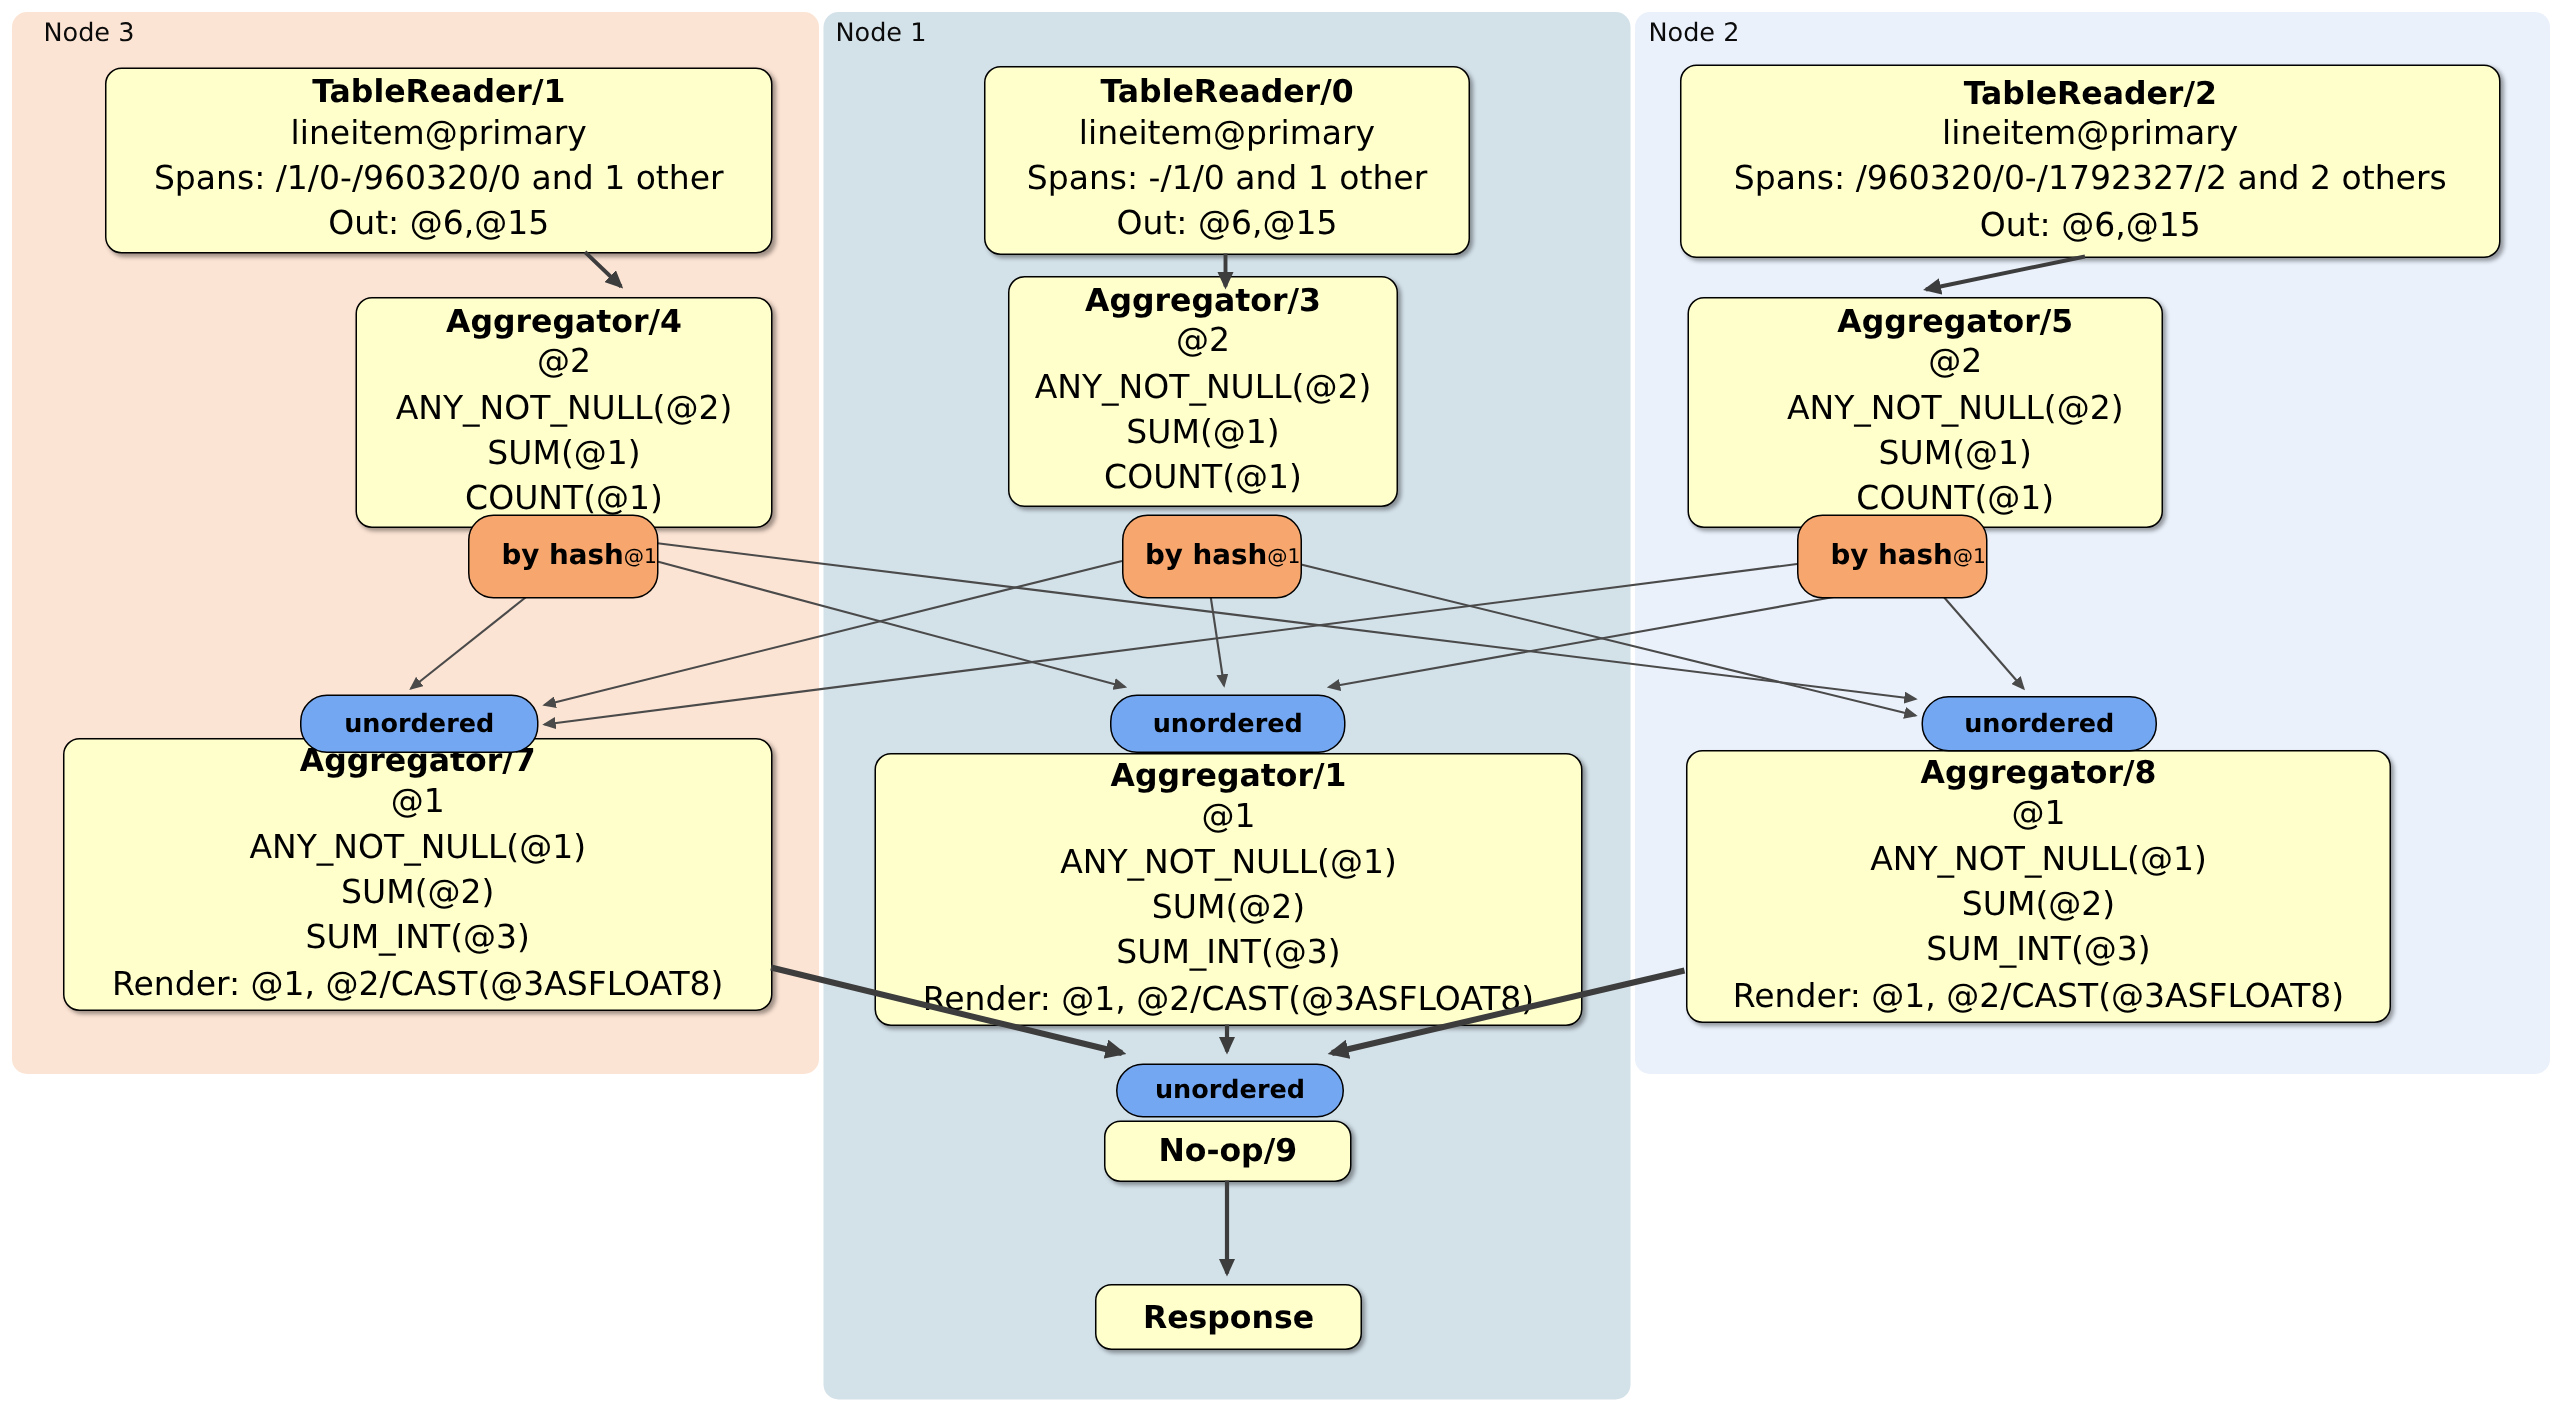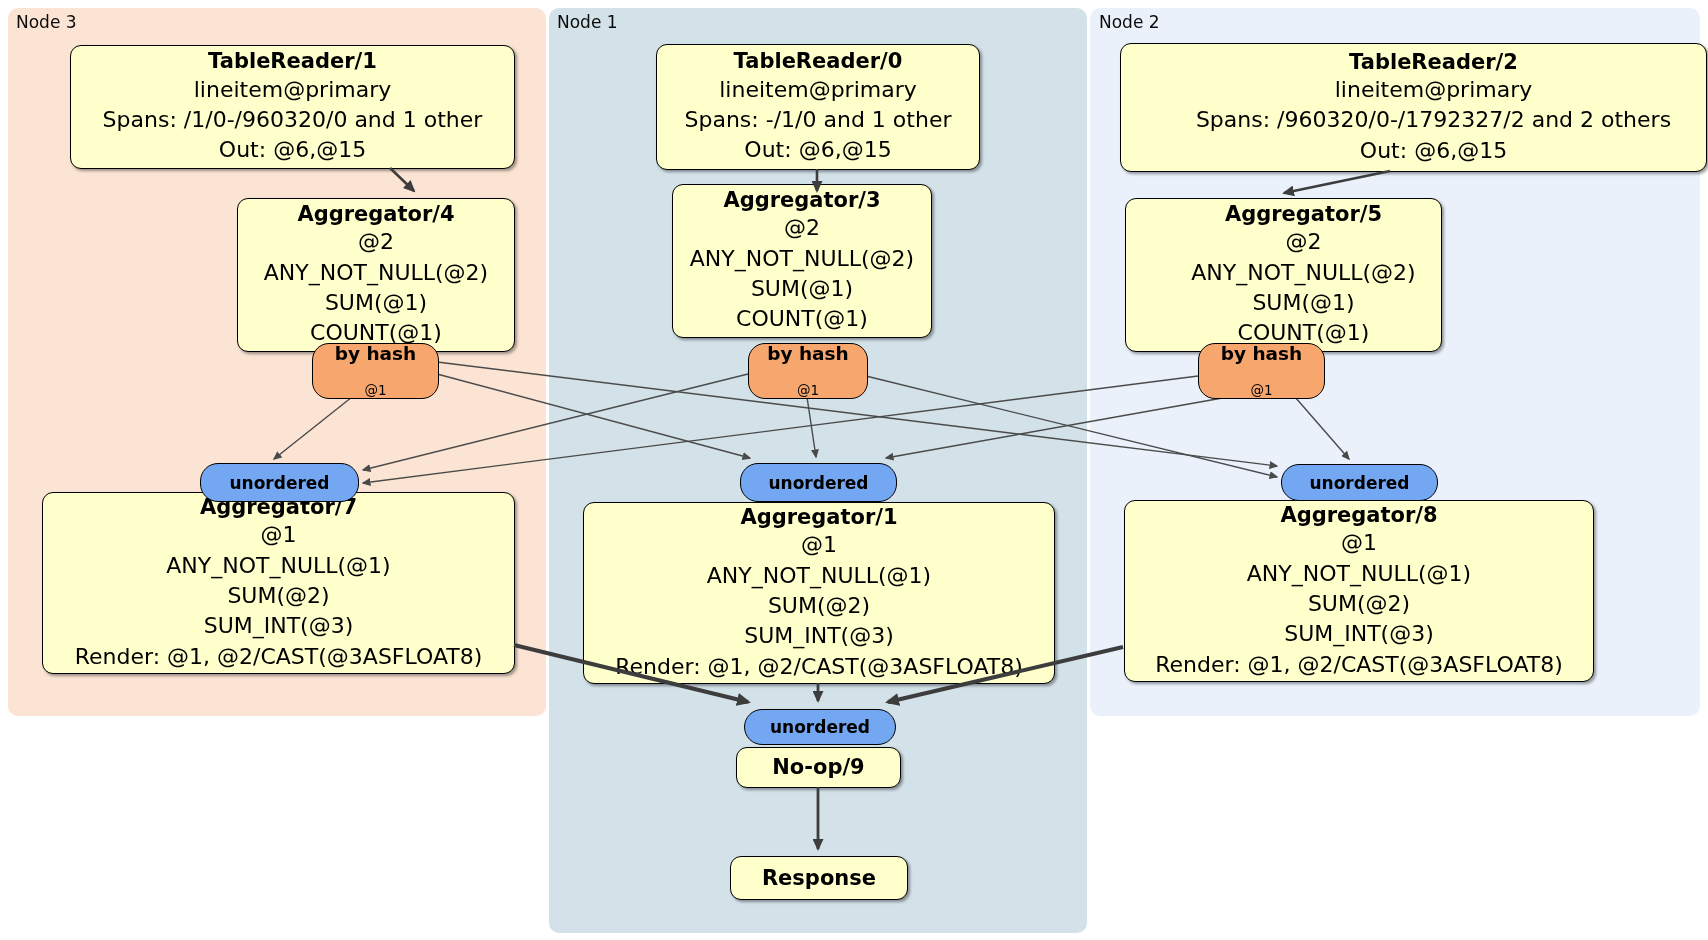--- a/index.html
+++ b/index.html
@@ -6,56 +6,56 @@
   body{font-family:"DejaVu Sans","Liberation Sans",sans-serif;}
   #stage{position:relative;width:1708px;height:940px;overflow:hidden;background:#ffffff;}
   .panel{position:absolute;border-radius:10px;}
   .panel-label{position:absolute;font-size:17px;color:#0b0b0b;}
   .pbox{position:absolute;background:#FFFFCC;border:1.6px solid #000;border-radius:11px;
         box-shadow:2px 2px 3px rgba(0,0,0,0.38);display:flex;flex-direction:column;
         align-items:center;justify-content:center;text-align:center;z-index:2;}
   .ptitle{font-weight:bold;font-size:21px;line-height:1.25;color:#000;white-space:nowrap;}
   .pline{font-size:22px;line-height:1.38;color:#000;white-space:nowrap;}
   .router{position:absolute;background:#F7A76E;border:1.7px solid #000;border-radius:17px;
-          display:flex;flex-direction:column;align-items:center;justify-content:space-between;z-index:4;}
+          display:flex;flex-direction:row;align-items:center;justify-content:flex-end;z-index:4;}
   .router .rlabel{font-weight:bold;font-size:18.5px;line-height:1.1;color:#000;}
   .router .rtag{font-size:13.5px;line-height:1.2;color:#000;}
   .sync{position:absolute;background:#74A7F2;border:1.7px solid #000;border-radius:18px;
         display:flex;align-items:center;justify-content:center;z-index:4;}
   .sync .slabel{font-weight:bold;font-size:17px;color:#000;}
   #edges{position:absolute;left:0;top:0;z-index:3;pointer-events:none;}
 </style>
 </head>
 <body>
 
 <div id="stage">
 
   <div class="panel" style="left:8px;top:8px;width:538px;height:708px;background:#FCE4D4;"></div>
   <div class="panel" style="left:549px;top:8px;width:538px;height:925px;background:#D3E1E9;"></div>
   <div class="panel" style="left:1090px;top:8px;width:610px;height:708px;background:#EAF1FB;"></div>
 
-  <div class="panel-label" style="left:16px;top:12px;">Node 3</div>
+  <div class="panel-label" style="left:29px;top:12px;">Node 3</div>
   <div class="panel-label" style="left:557px;top:12px;">Node 1</div>
   <div class="panel-label" style="left:1099px;top:12px;">Node 2</div>
 
   <div class="pbox" style="left:70px;top:45px;width:443px;height:122px;">
     <div class="ptitle">TableReader/1</div>
     <div class="pline">lineitem@primary</div>
     <div class="pline">Spans: /1/0-/960320/0 and 1 other</div>
     <div class="pline">Out: @6,@15</div>
   </div>
 
   <div class="pbox" style="left:656px;top:44px;width:322px;height:124px;">
     <div class="ptitle">TableReader/0</div>
     <div class="pline">lineitem@primary</div>
     <div class="pline">Spans: -/1/0 and 1 other</div>
     <div class="pline">Out: @6,@15</div>
   </div>
 
-  <div class="pbox" style="left:1120px;top:43px;width:545px;height:127px;padding-left:40px;">
+  <div class="pbox" style="left:1120px;top:43px;width:545px;height:127px;">
     <div class="ptitle">TableReader/2</div>
     <div class="pline">lineitem@primary</div>
     <div class="pline">Spans: /960320/0-/1792327/2 and 2 others</div>
     <div class="pline">Out: @6,@15</div>
   </div>
 
   <div class="pbox" style="left:237px;top:198px;width:276px;height:152px;">
     <div class="ptitle">Aggregator/4</div>
     <div class="pline">@2</div>
     <div class="pline">ANY_NOT_NULL(@2)</div>

